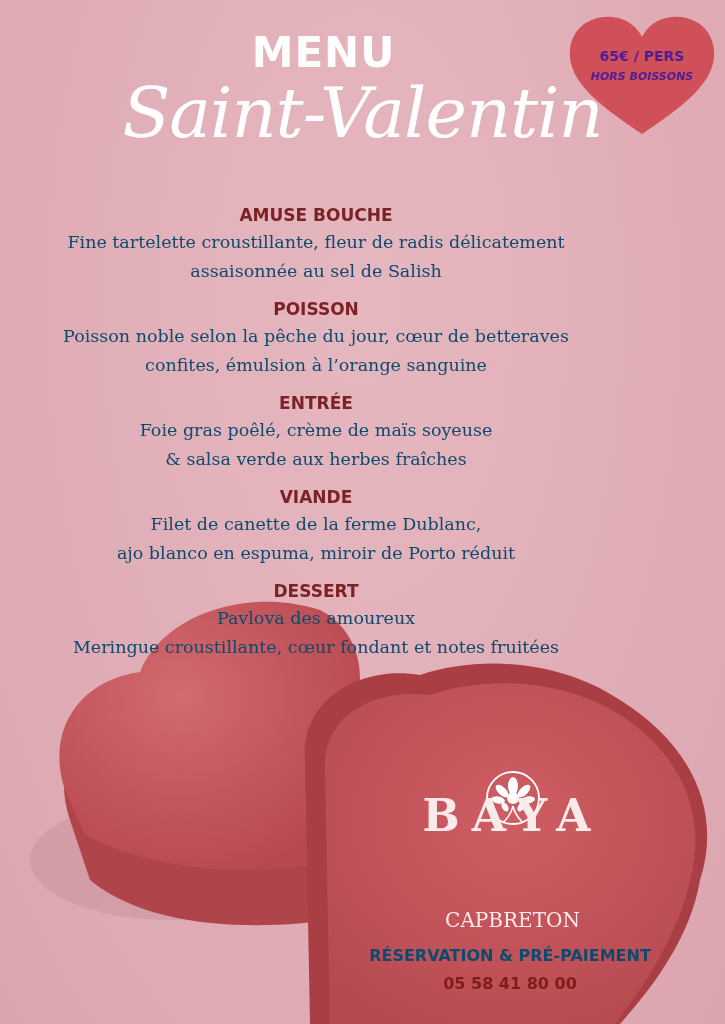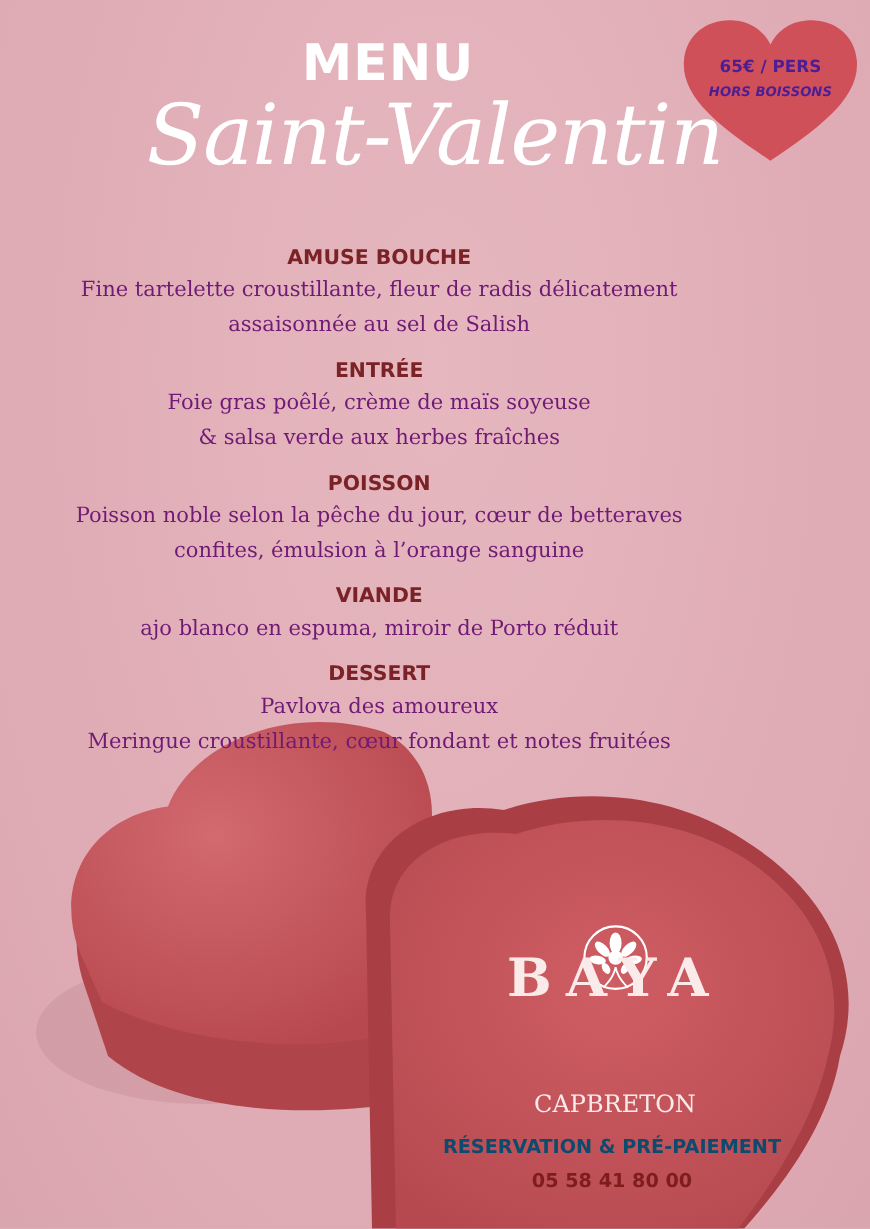--- a/index.html
+++ b/index.html
@@ -8,21 +8,21 @@
   .cookies{position:absolute;left:0;top:0;width:725px;height:1024px;}
   .title-menu{position:absolute;left:0;width:647px;top:28px;text-align:center;color:#fff;font-family:"DejaVu Sans",sans-serif;font-weight:bold;font-size:42px;letter-spacing:1px;}
   .title-script{position:absolute;left:0;width:725px;top:72px;text-align:center;color:#fff;font-family:"DejaVu Serif",serif;font-style:italic;font-size:70px;letter-spacing:-1px;}
   .price-heart{position:absolute;left:562px;top:12px;width:160px;height:125px;}
   .price-text{position:absolute;left:562px;top:48px;width:160px;text-align:center;color:#4c1d95;font-family:"DejaVu Sans",sans-serif;font-weight:bold;}
   .price-main{font-size:14px;}
   .price-sub{font-size:11px;font-style:italic;margin-top:6px;}
   .menu{position:absolute;left:0;top:202px;width:632px;text-align:center;}
   .course{margin-bottom:10px;}
   .course-title{color:#7a2226;font-family:"DejaVu Sans",sans-serif;font-weight:bold;font-size:17px;line-height:26px;}
-  .course-line{color:#701a75;font-size:17.5px;line-height:29px;}
+  .course-line{color:#0c4a6e;font-size:17.5px;line-height:29px;}
   .logo{position:absolute;left:483px;top:770px;width:60px;height:60px;}
   .brand{position:absolute;left:380px;top:790px;width:265px;text-align:center;color:#fbeaea;font-family:"DejaVu Serif",serif;font-size:44px;letter-spacing:12px;font-weight:700;}
   .city{position:absolute;left:380px;top:908px;width:265px;text-align:center;color:#fbeaea;font-family:"DejaVu Serif",serif;font-size:20px;letter-spacing:0px;}
   .reserve{position:absolute;left:340px;top:946px;width:340px;text-align:center;color:#0c4a6e;font-family:"DejaVu Sans",sans-serif;font-weight:bold;font-size:16px;}
   .phone{position:absolute;left:340px;top:974px;width:340px;text-align:center;color:#7f1d1d;font-family:"DejaVu Sans",sans-serif;font-weight:bold;font-size:16px;}
 </style>
 </head>
 <body>
 
 <div class="bg"></div>
@@ -60,31 +60,32 @@
   <div class="price-sub">HORS BOISSONS</div>
 </div>
 
 <div class="menu">
   <div class="course">
     <div class="course-title">AMUSE BOUCHE</div>
     <div class="course-line">Fine tartelette croustillante, fleur de radis délicatement</div>
     <div class="course-line">assaisonnée au sel de Salish</div>
   </div>
   <div class="course">
+    <div class="course-title">POISSON</div>
+    <div class="course-line">Poisson noble selon la pêche du jour, cœur de betteraves</div>
+    <div class="course-line">confites, émulsion à l’orange sanguine</div>
+  </div>
+  <div class="course">
     <div class="course-title">ENTRÉE</div>
     <div class="course-line">Foie gras poêlé, crème de maïs soyeuse</div>
     <div class="course-line">&amp; salsa verde aux herbes fraîches</div>
   </div>
   <div class="course">
-    <div class="course-title">POISSON</div>
-    <div class="course-line">Poisson noble selon la pêche du jour, cœur de betteraves</div>
-    <div class="course-line">confites, émulsion à l’orange sanguine</div>
-  </div>
-  <div class="course">
     <div class="course-title">VIANDE</div>
+    <div class="course-line">Filet de canette de la ferme Dublanc,</div>
     <div class="course-line">ajo blanco en espuma, miroir de Porto réduit</div>
   </div>
   <div class="course">
     <div class="course-title">DESSERT</div>
     <div class="course-line">Pavlova des amoureux</div>
     <div class="course-line">Meringue croustillante, cœur fondant et notes fruitées</div>
   </div>
 </div>
 
 <svg class="logo" viewBox="0 0 60 60">

